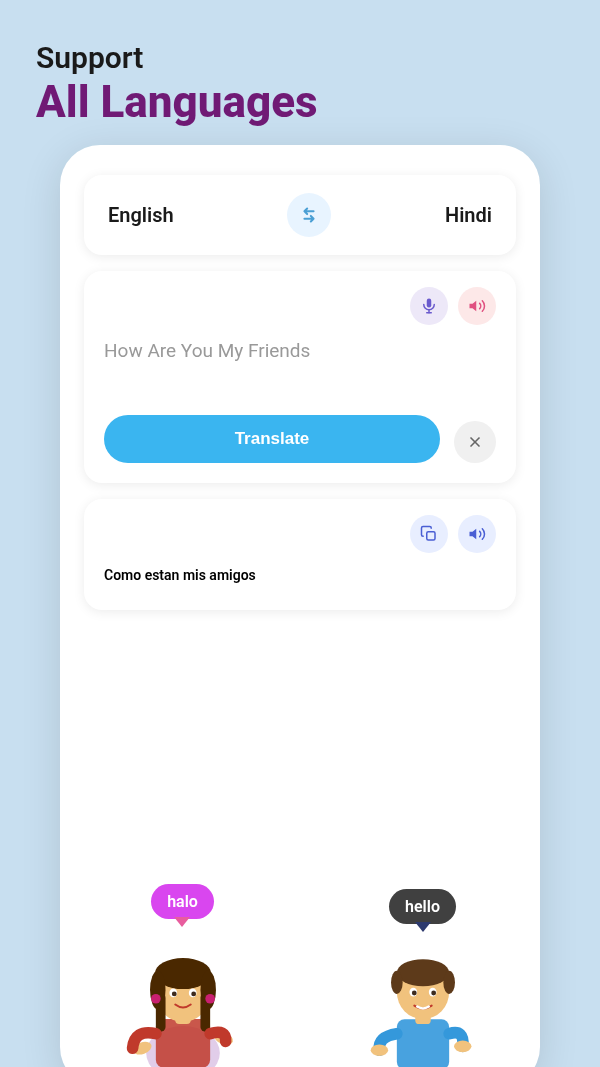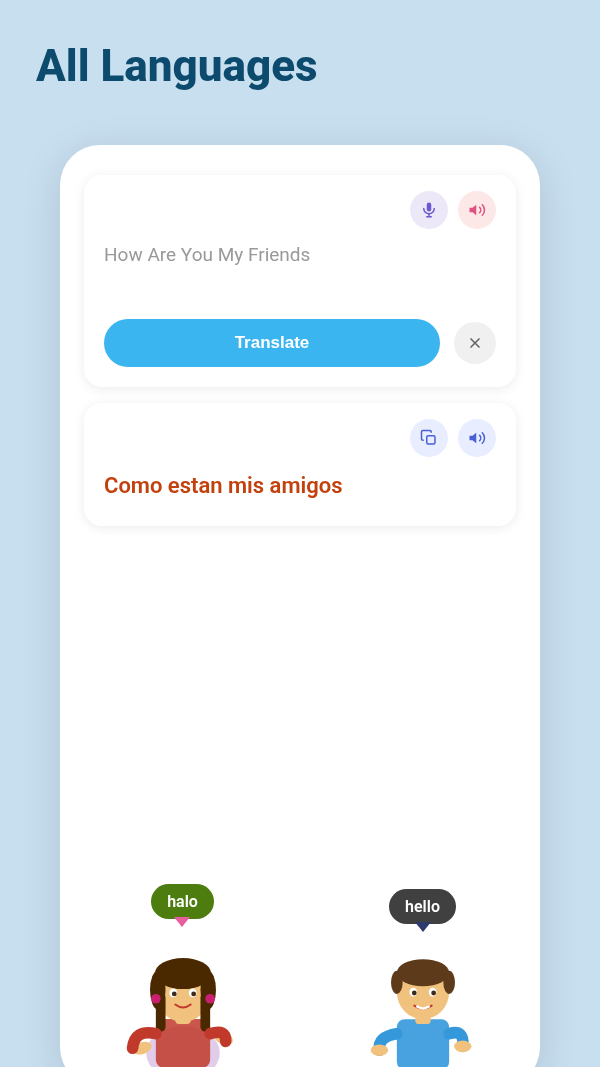--- a/index.html
+++ b/index.html
@@ -20,21 +20,21 @@
     .support-text {
       font-size: 30px;
       font-weight: 600;
       color: #1a1a1a;
       line-height: 1.2;
     }
 
     .all-languages-text {
       font-size: 44px;
       font-weight: 800;
-      color: #0c4a6e;
+      color: #701a75;
       line-height: 1.2;
     }
 
     .phone-frame {
       position: absolute;
       top: 145px;
       left: 60px;
       right: 60px;
       bottom: -20px;
       background: white;
@@ -125,21 +125,21 @@
     .input-text {
       font-size: 19px;
       color: #999;
       margin-bottom: 18px;
       line-height: 1.5;
       min-height: 60px;
     }
 
     .action-row {
       display: flex;
-      align-items: center;
+      align-items: flex-end;
       gap: 14px;
     }
 
     .translate-btn {
       background: #3ab5f0;
       color: white;
       border: none;
       border-radius: 30px;
       padding: 14px 48px;
       font-size: 17px;
@@ -165,23 +165,23 @@
 
     .output-card {
       background: white;
       border-radius: 18px;
       padding: 16px 20px 24px;
       box-shadow: 0 2px 12px rgba(0,0,0,0.08);
       margin-bottom: 0;
     }
 
     .output-text {
-      font-size: 22px;
-      font-weight: 600;
-      color: #c2410c;
+      font-size: 14px;
+      font-weight: 600;
+      color: #000000;
       margin-top: 4px;
       line-height: 1.5;
     }
 
     .characters-area {
       position: absolute;
       bottom: 0;
       left: 0;
       right: 0;
       height: 220px;
@@ -211,21 +211,21 @@
       content: '';
       position: absolute;
       bottom: -8px;
       left: 50%;
       transform: translateX(-50%);
       border-left: 8px solid transparent;
       border-right: 8px solid transparent;
     }
 
     .bubble-pink {
-      background: #4d7c0f;
+      background: #d946ef;
     }
 
     .bubble-pink::after {
       border-top: 10px solid #e85d9e;
     }
 
     .bubble-navy {
       background: #404040;
     }
 
@@ -241,25 +241,35 @@
 
     .char-boy {
       width: 130px;
       height: 155px;
     }
   </style>
 </head>
 <body>
 
 <div class="header">
+  <div class="support-text">Support</div>
   <div class="all-languages-text">All Languages</div>
 </div>
 
 <div class="phone-frame">
 
+  <div class="language-selector">
+    <span class="lang-label">English</span>
+    <button class="swap-btn">
+      <svg width="22" height="22" viewBox="0 0 24 24" fill="none">
+        <path d="M7 16H17M17 16L14 13M17 16L14 19M17 8H7M7 8L10 5M7 8L10 11" stroke="#4a9fd4" stroke-width="2.2" stroke-linecap="round" stroke-linejoin="round"></path>
+      </svg>
+    </button>
+    <span class="lang-label">Hindi</span>
+  </div>
 
   <div class="input-card">
     <div class="card-icons-row">
       <button class="icon-btn mic-btn">
         <svg width="18" height="18" viewBox="0 0 24 24" fill="none">
           <rect x="9" y="2" width="6" height="12" rx="3" fill="#6a5acd"></rect>
           <path d="M5 10c0 3.866 3.134 7 7 7s7-3.134 7-7" stroke="#6a5acd" stroke-width="2" stroke-linecap="round"></path>
           <line x1="12" y1="17" x2="12" y2="21" stroke="#6a5acd" stroke-width="2" stroke-linecap="round"></line>
           <line x1="9" y1="21" x2="15" y2="21" stroke="#6a5acd" stroke-width="2" stroke-linecap="round"></line>
         </svg>

